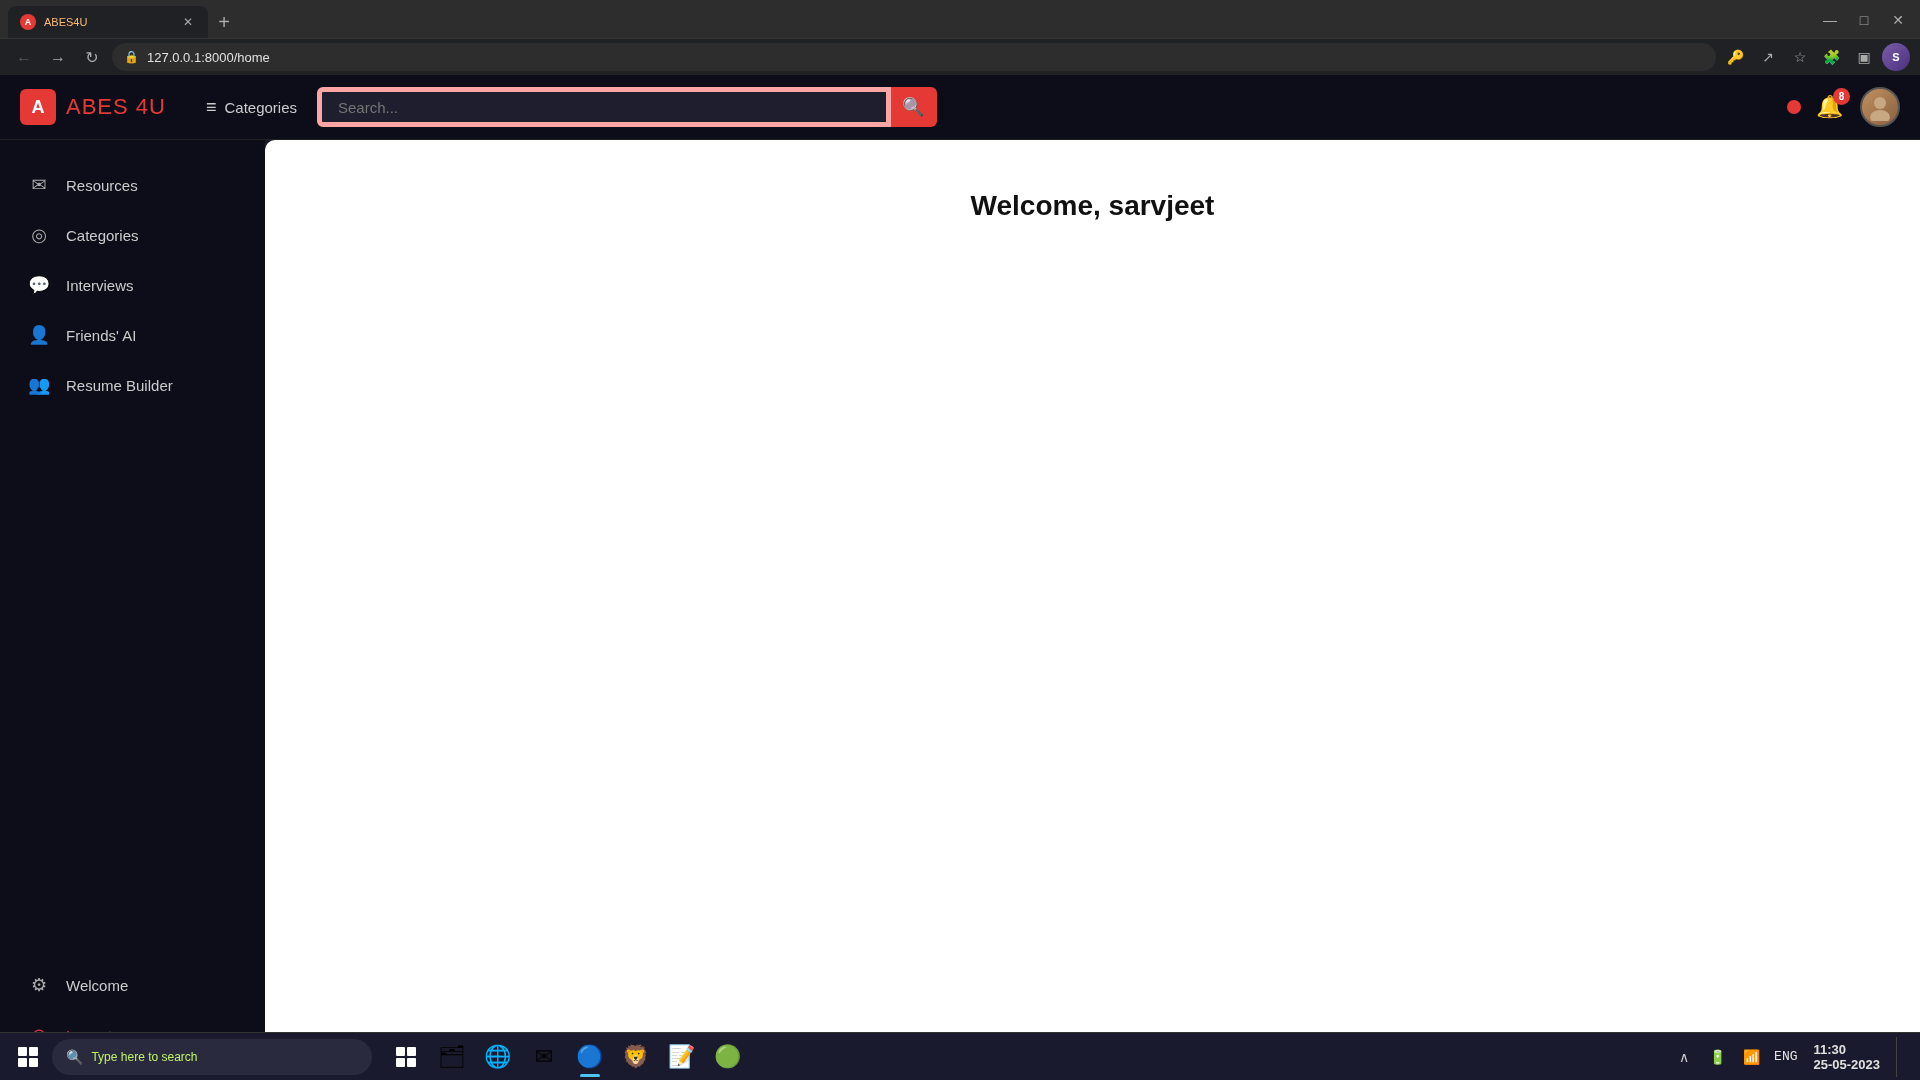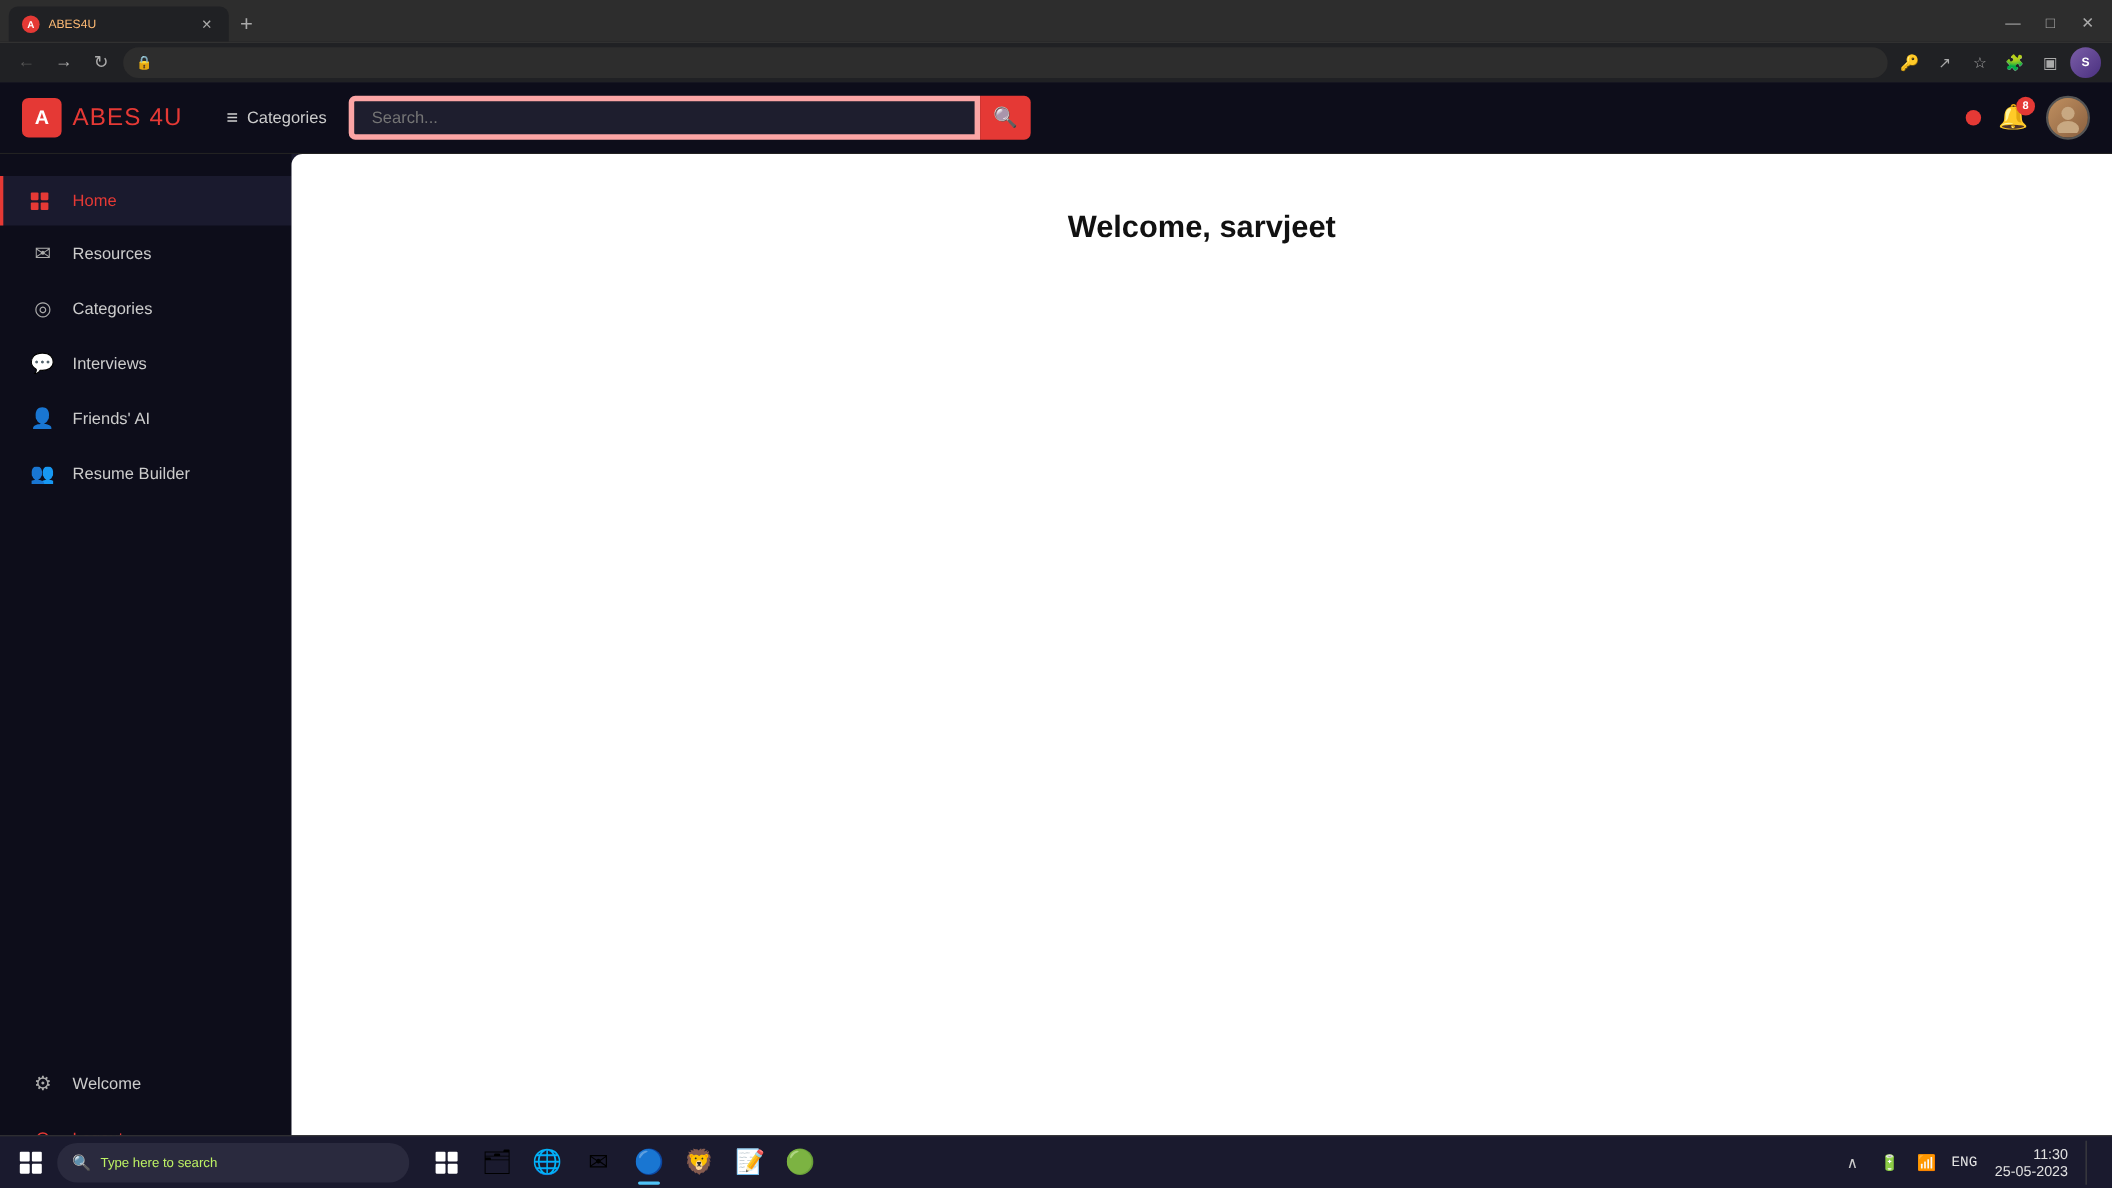--- a/index.html
+++ b/index.html
@@ -373,23 +373,24 @@
     .tray-icon {
       width: 28px; height: 28px;
       display: flex; align-items: center; justify-content: center;
       cursor: pointer;
       color: #ccc;
       font-size: 14px;
     }
     .taskbar-clock {
       display: flex;
       flex-direction: column;
-      align-items: flex-end;
+      align-items: flex-start;
       cursor: pointer;
       padding: 0 8px;
+      font-weight: bold;
     }
     .clock-time { color: #e0e0e0; font-size: 13px; }
     .clock-date { color: #e0e0e0; font-size: 13px; }
     .show-desktop {
       width: 8px;
       height: 40px;
       border-left: 1px solid #444;
       cursor: pointer;
     }
 
@@ -442,20 +443,21 @@
       <div class="ctrl-btn">✕</div>
     </div>
   </div>
 
   <div class="nav-bar">
     <div class="nav-btn disabled">←</div>
     <div class="nav-btn">→</div>
     <div class="nav-btn">↻</div>
     <div class="address-bar">
       <span class="lock-icon">🔒</span>
+      <span class="url">127.0.0.1:8000/home</span>
     </div>
     <div class="nav-right-icons">
       <div class="nav-icon-btn">🔑</div>
       <div class="nav-icon-btn">↗</div>
       <div class="nav-icon-btn">☆</div>
       <div class="nav-icon-btn">🧩</div>
       <div class="nav-icon-btn">▣</div>
       <div class="profile-avatar-placeholder">S</div>
     </div>
   </div>
@@ -493,31 +495,20 @@
             <ellipse cx="14" cy="24" rx="10" ry="7" fill="#c8a882"></ellipse>
           </svg>
         </div>
       </div>
     </div>
   </div>
 
   <div class="main-area">
 
     <div class="sidebar">
-      <div class="sidebar-item active">
-        <span class="sidebar-icon">
-          <span class="icon-grid">
-            <span class="icon-grid-cell"></span>
-            <span class="icon-grid-cell"></span>
-            <span class="icon-grid-cell"></span>
-            <span class="icon-grid-cell"></span>
-          </span>
-        </span>
-        <span>Home</span>
-      </div>
       <div class="sidebar-item">
         <span class="sidebar-icon">✉</span>
         <span>Resources</span>
       </div>
       <div class="sidebar-item">
         <span class="sidebar-icon">◎</span>
         <span>Categories</span>
       </div>
       <div class="sidebar-item">
         <span class="sidebar-icon">💬</span>

